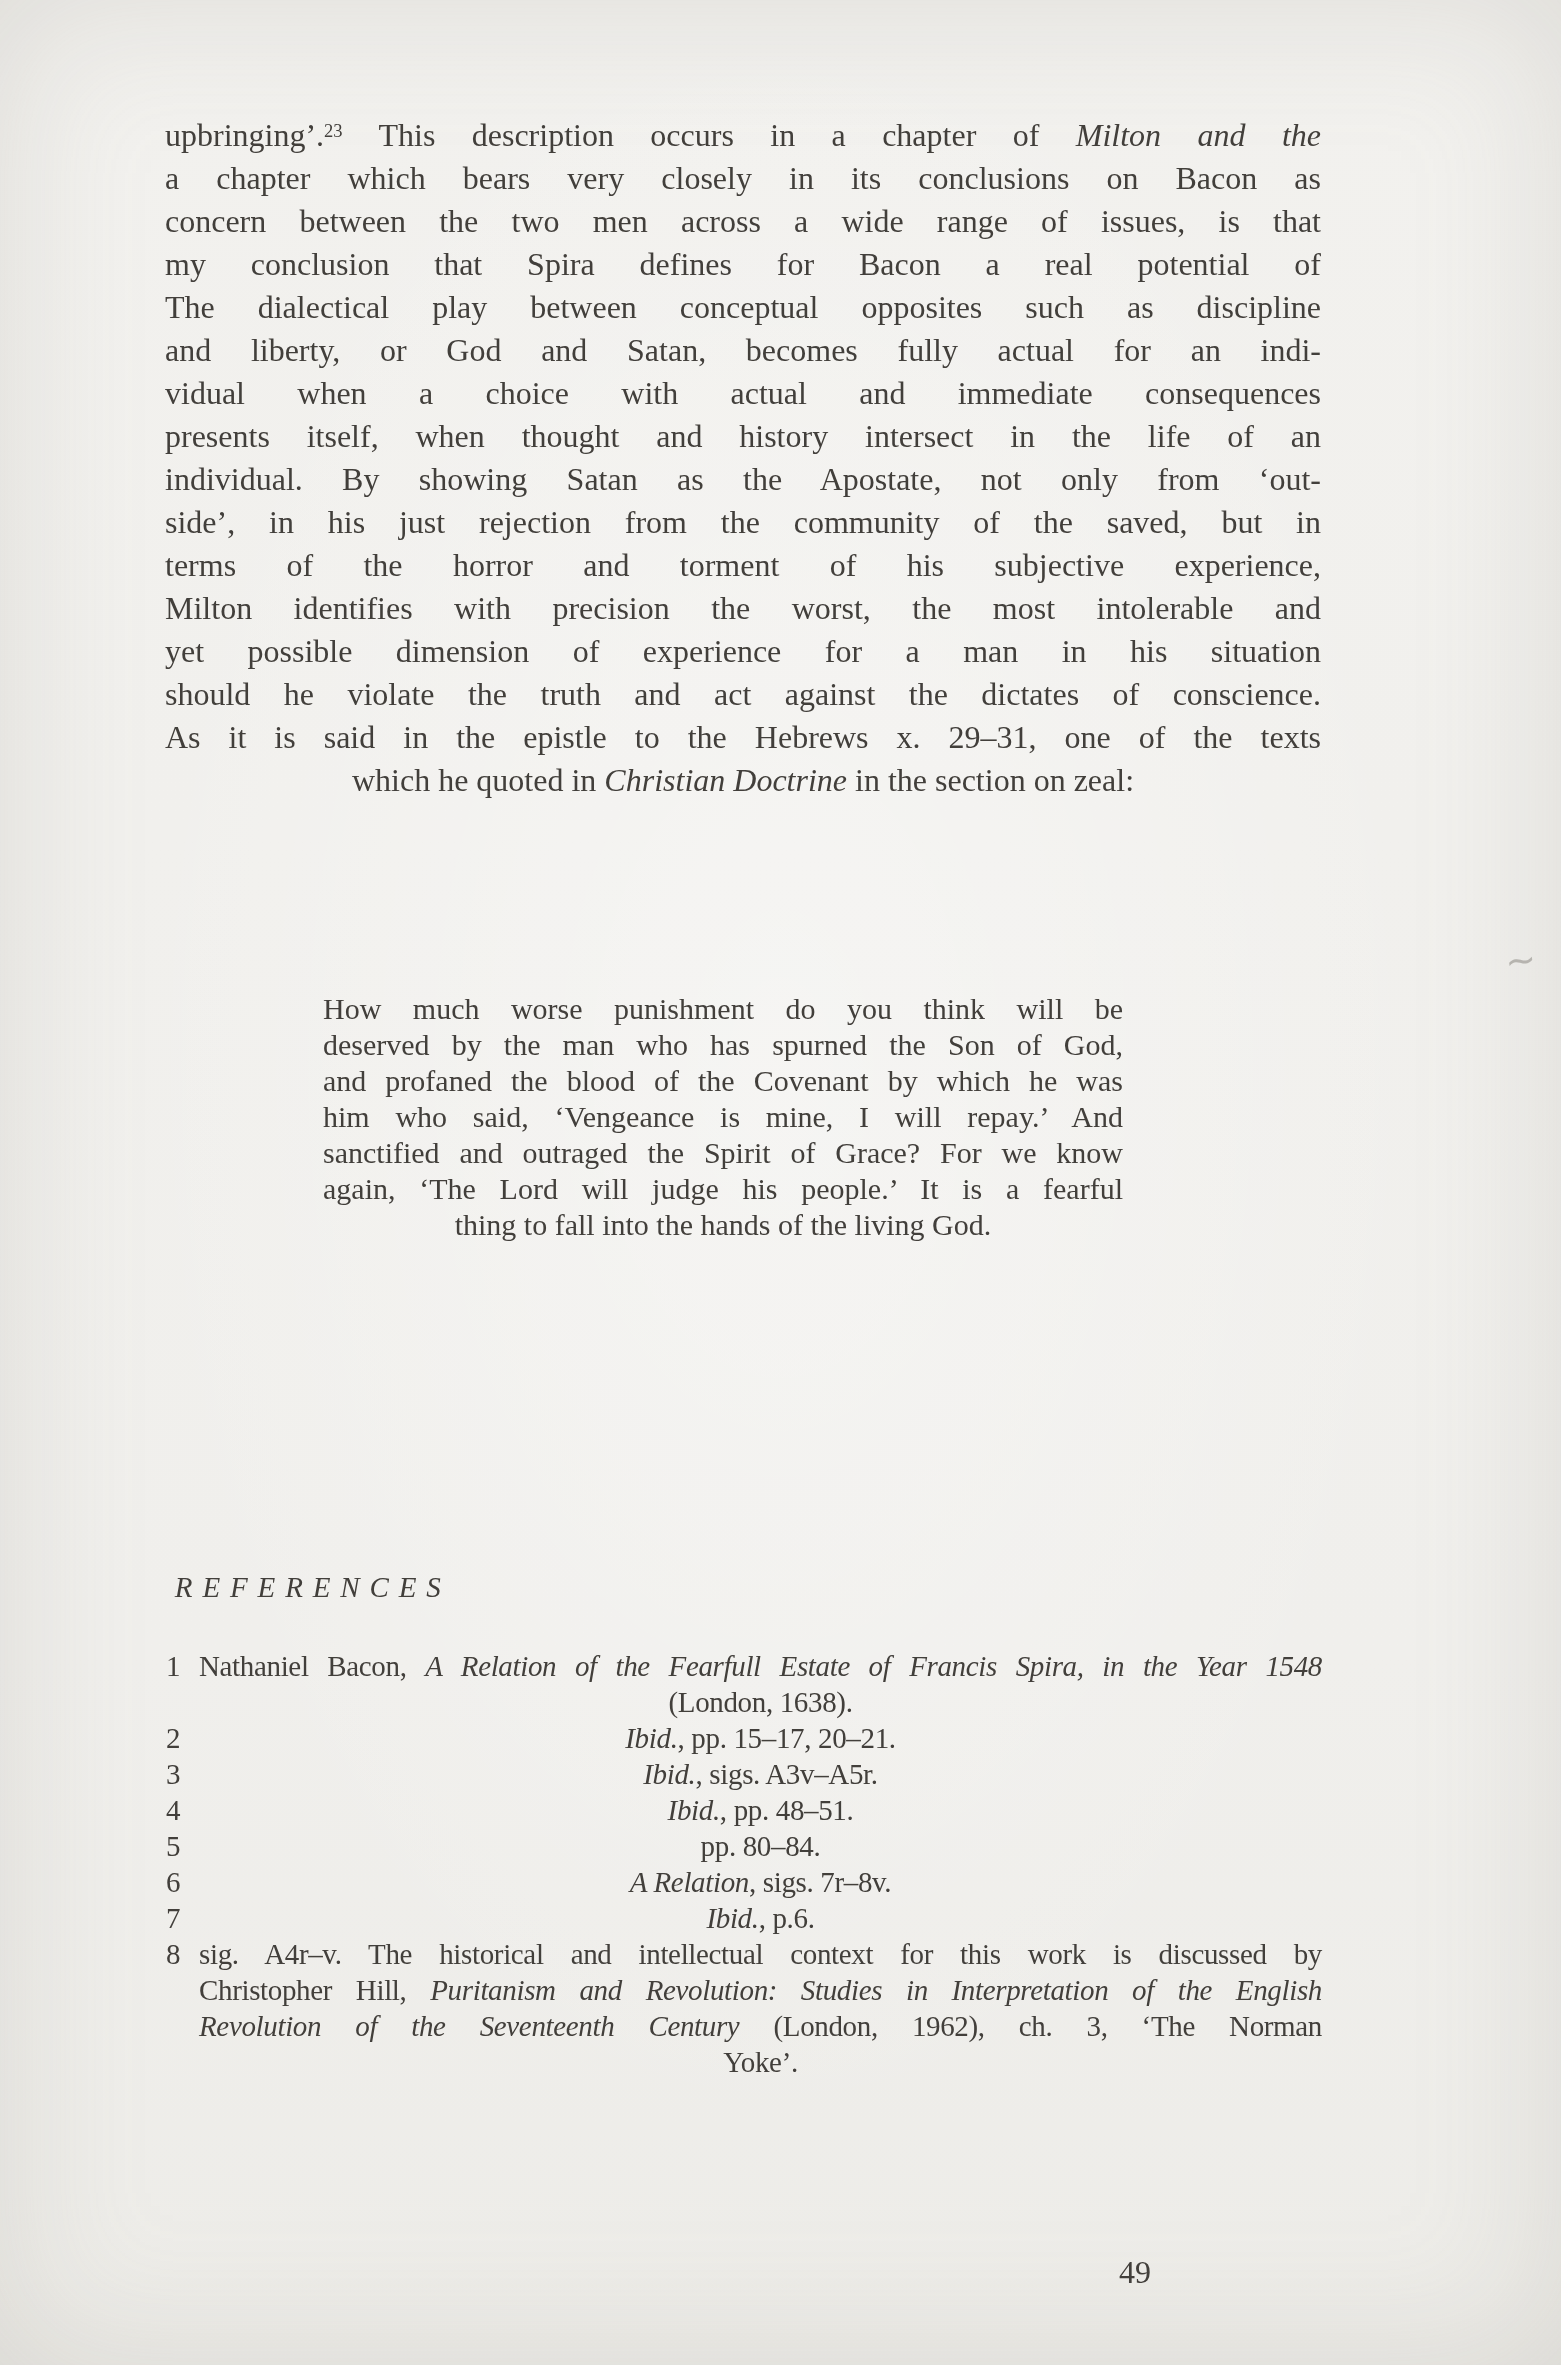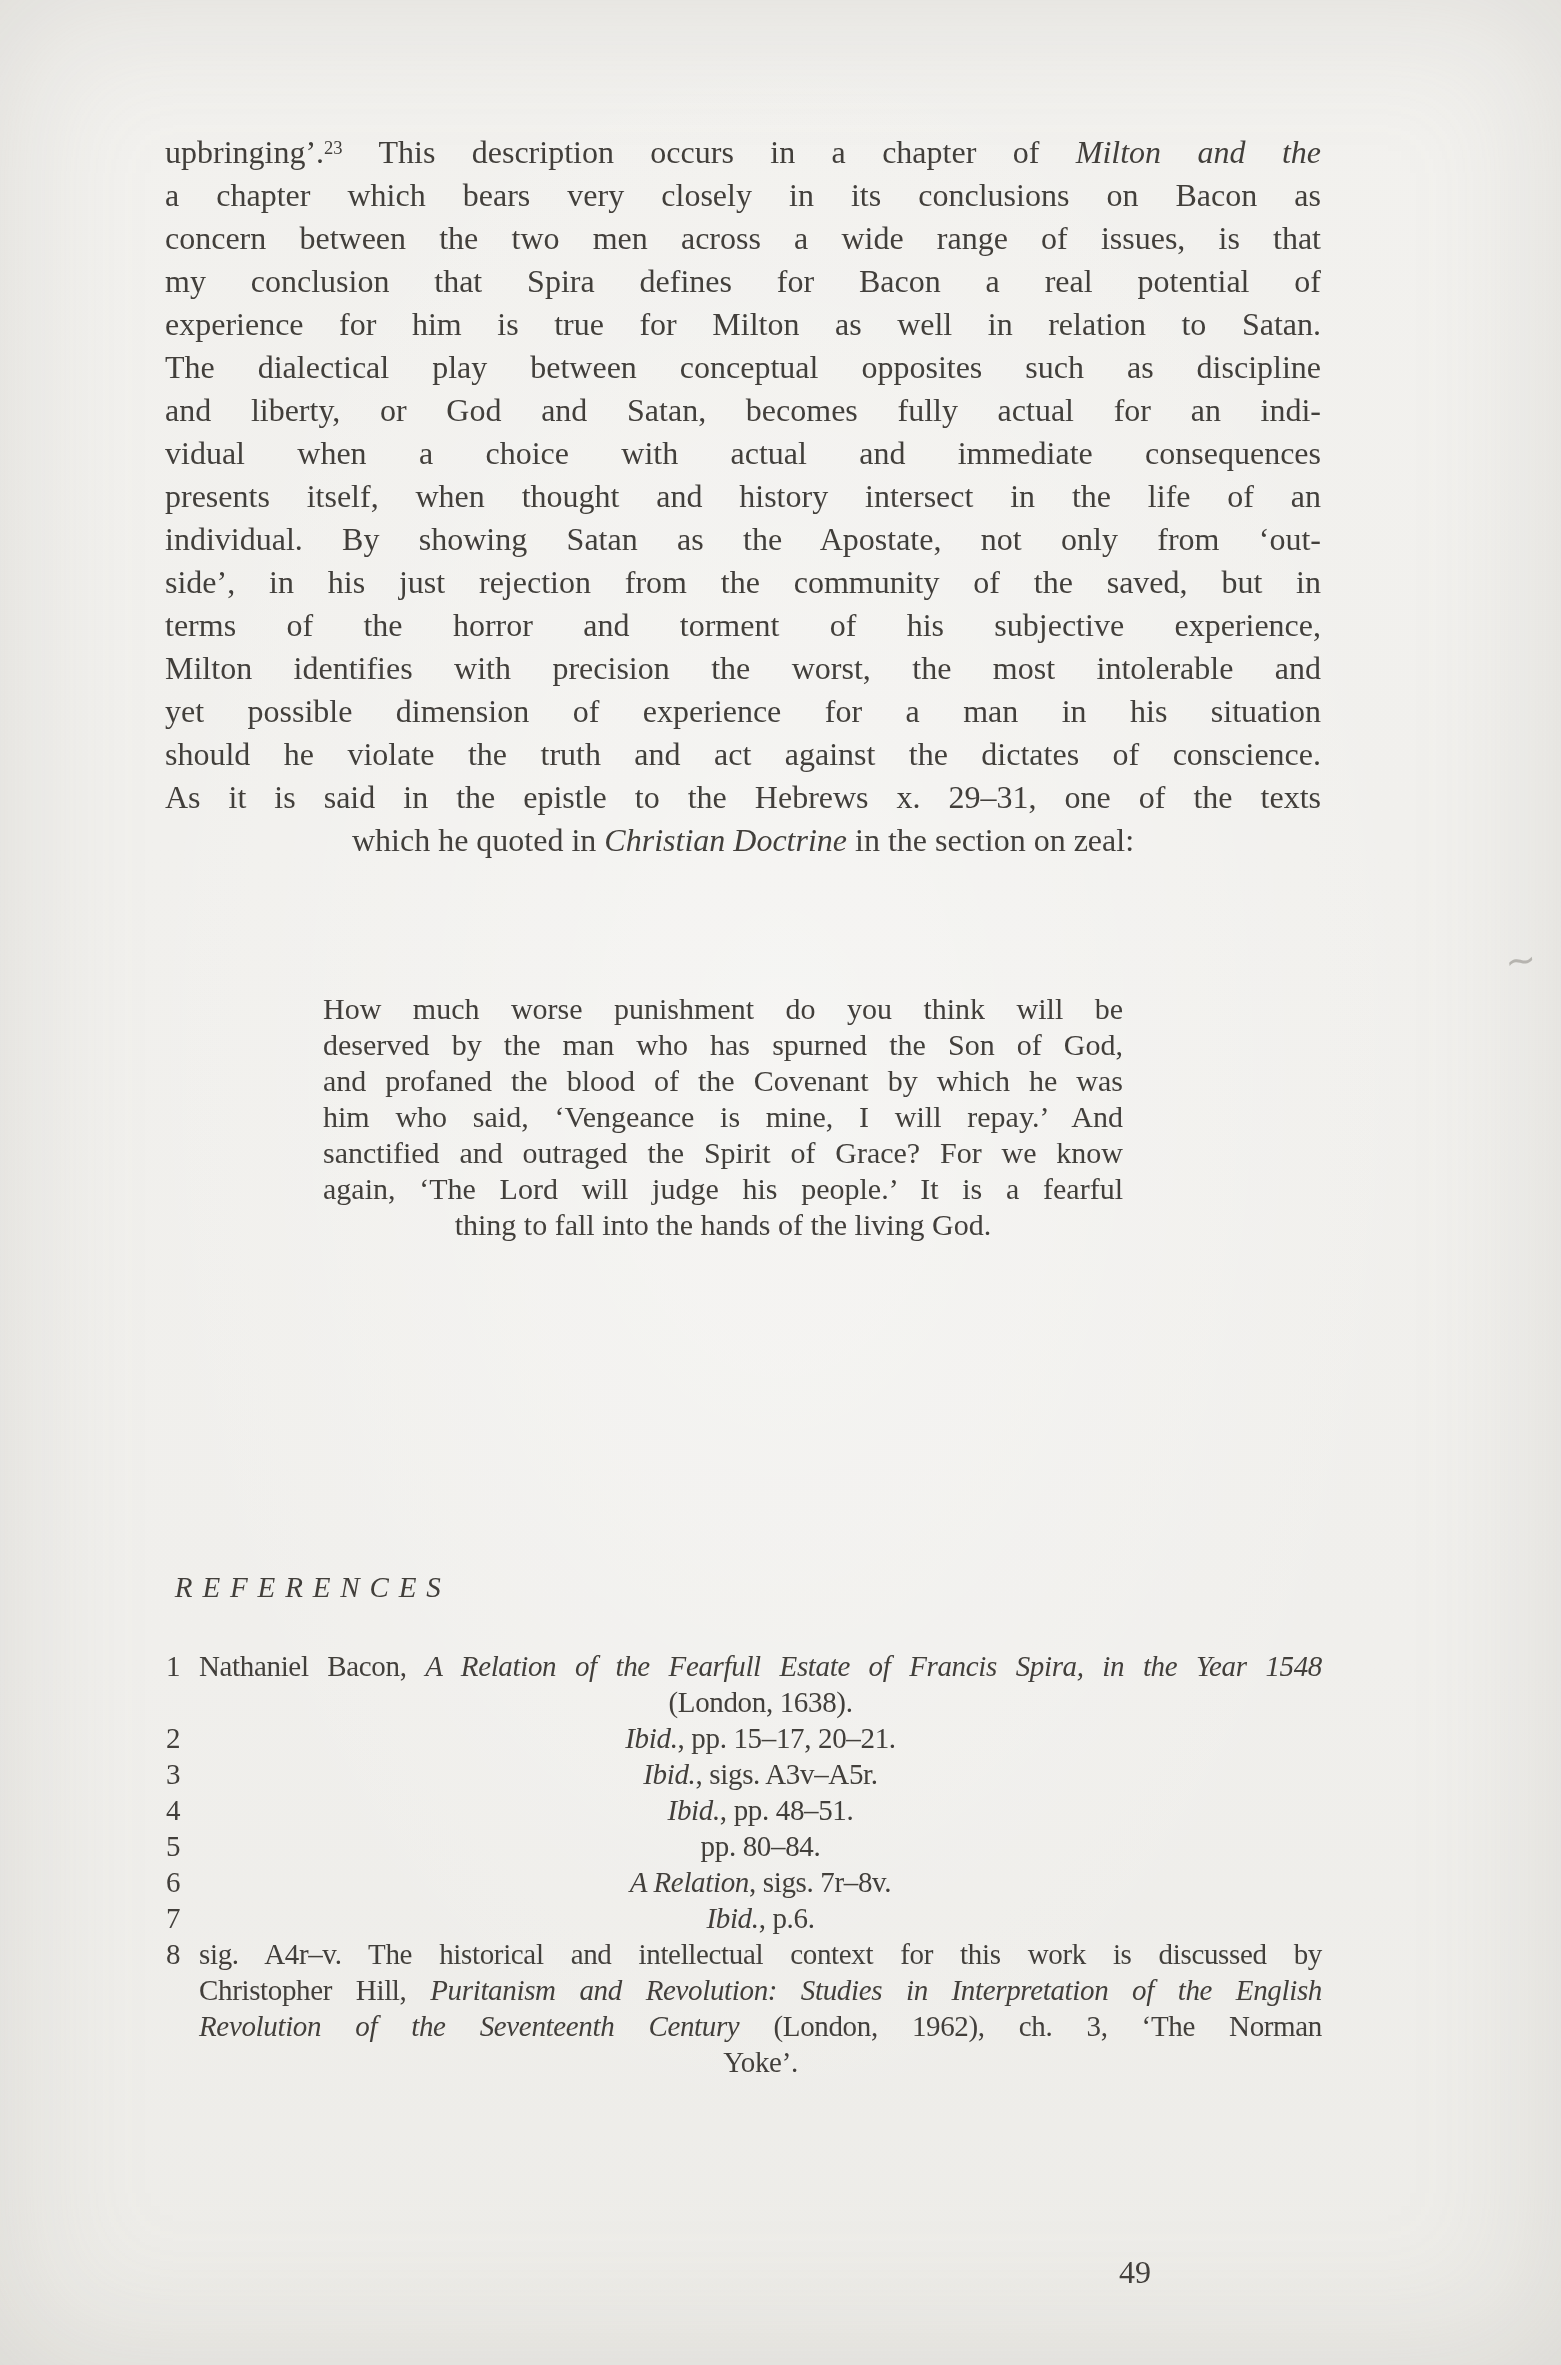--- a/index.html
+++ b/index.html
@@ -9,21 +9,21 @@
     background:#f1f0ed;
     background-image:
       radial-gradient(ellipse at 50% 45%, rgba(255,255,255,0.35) 0%, rgba(255,255,255,0) 60%),
       linear-gradient(180deg, #f2f1ee 0%, #f0efec 70%, #edece8 100%);
     box-shadow:inset 0 0 145px rgba(150,147,138,0.22);
     font-family:"Liberation Serif", serif;
     color:#423f3b;
     overflow:hidden;
   }
   .body-text{
-    position:absolute;left:165px;top:131px;width:1156px;
+    position:absolute;left:165px;top:114px;width:1156px;
     font-size:32px;line-height:43px;
   }
   .quote-block{
     position:absolute;left:323px;top:991px;width:800px;
     font-size:30px;line-height:36px;
   }
   .refs-heading{
     position:absolute;left:165px;top:1571px;width:1156px;
     text-align:left;
     font-size:29px;font-style:italic;letter-spacing:0.34em;
@@ -53,21 +53,20 @@
 </head>
 <body>
 
 <div class="page">
 
   <div class="body-text">
       <div class="line j"><span>upbringing’.</span><sup>23</sup><span> This description occurs in a chapter of </span><span class="it">Milton and the</span></div>
       <div class="line j"><span>a chapter which bears very closely in its conclusions on Bacon as</span></div>
       <div class="line j"><span>concern between the two men across a wide range of issues, is that</span></div>
       <div class="line j"><span>my conclusion that Spira defines for Bacon a real potential of</span></div>
-      <div class="line j"><span>experience for him is true for Milton as well in relation to Satan.</span></div>
       <div class="line j"><span>The dialectical play between conceptual opposites such as discipline</span></div>
       <div class="line j"><span>and liberty, or God and Satan, becomes fully actual for an indi-</span></div>
       <div class="line j"><span>vidual when a choice with actual and immediate consequences</span></div>
       <div class="line j"><span>presents itself, when thought and history intersect in the life of an</span></div>
       <div class="line j"><span>individual. By showing Satan as the Apostate, not only from ‘out-</span></div>
       <div class="line j"><span>side’, in his just rejection from the community of the saved, but in</span></div>
       <div class="line j"><span>terms of the horror and torment of his subjective experience,</span></div>
       <div class="line j"><span>Milton identifies with precision the worst, the most intolerable and</span></div>
       <div class="line j"><span>yet possible dimension of experience for a man in his situation</span></div>
       <div class="line j"><span>should he violate the truth and act against the dictates of conscience.</span></div>

